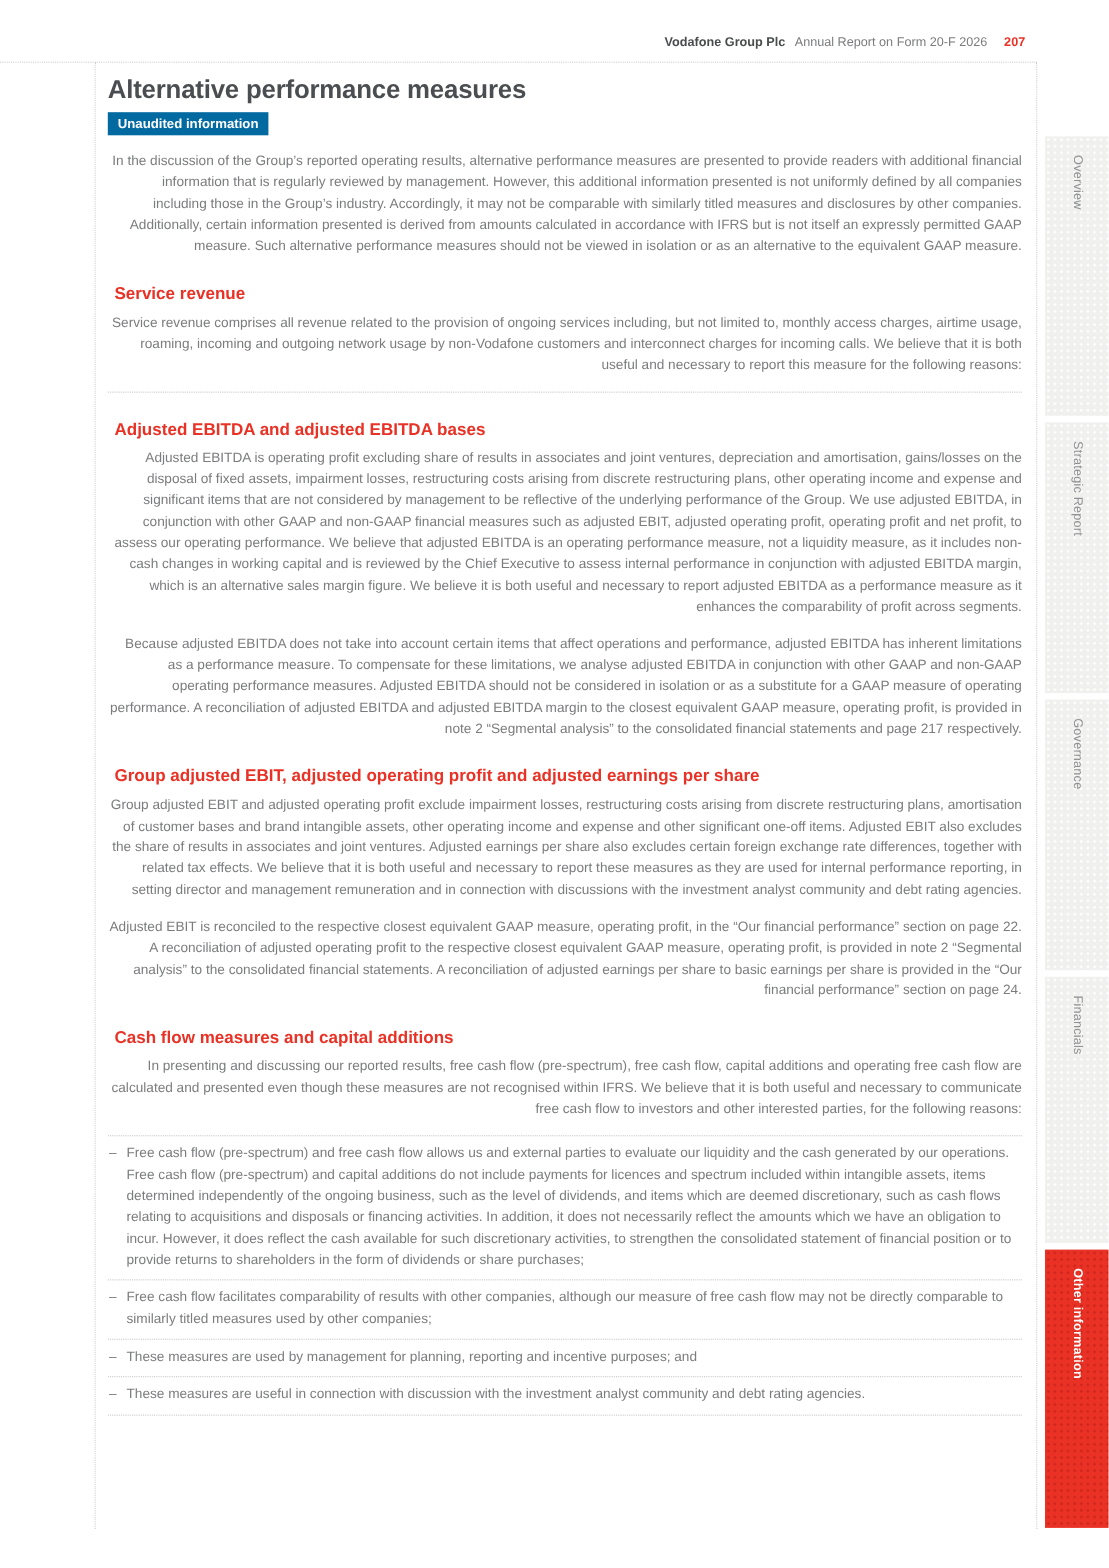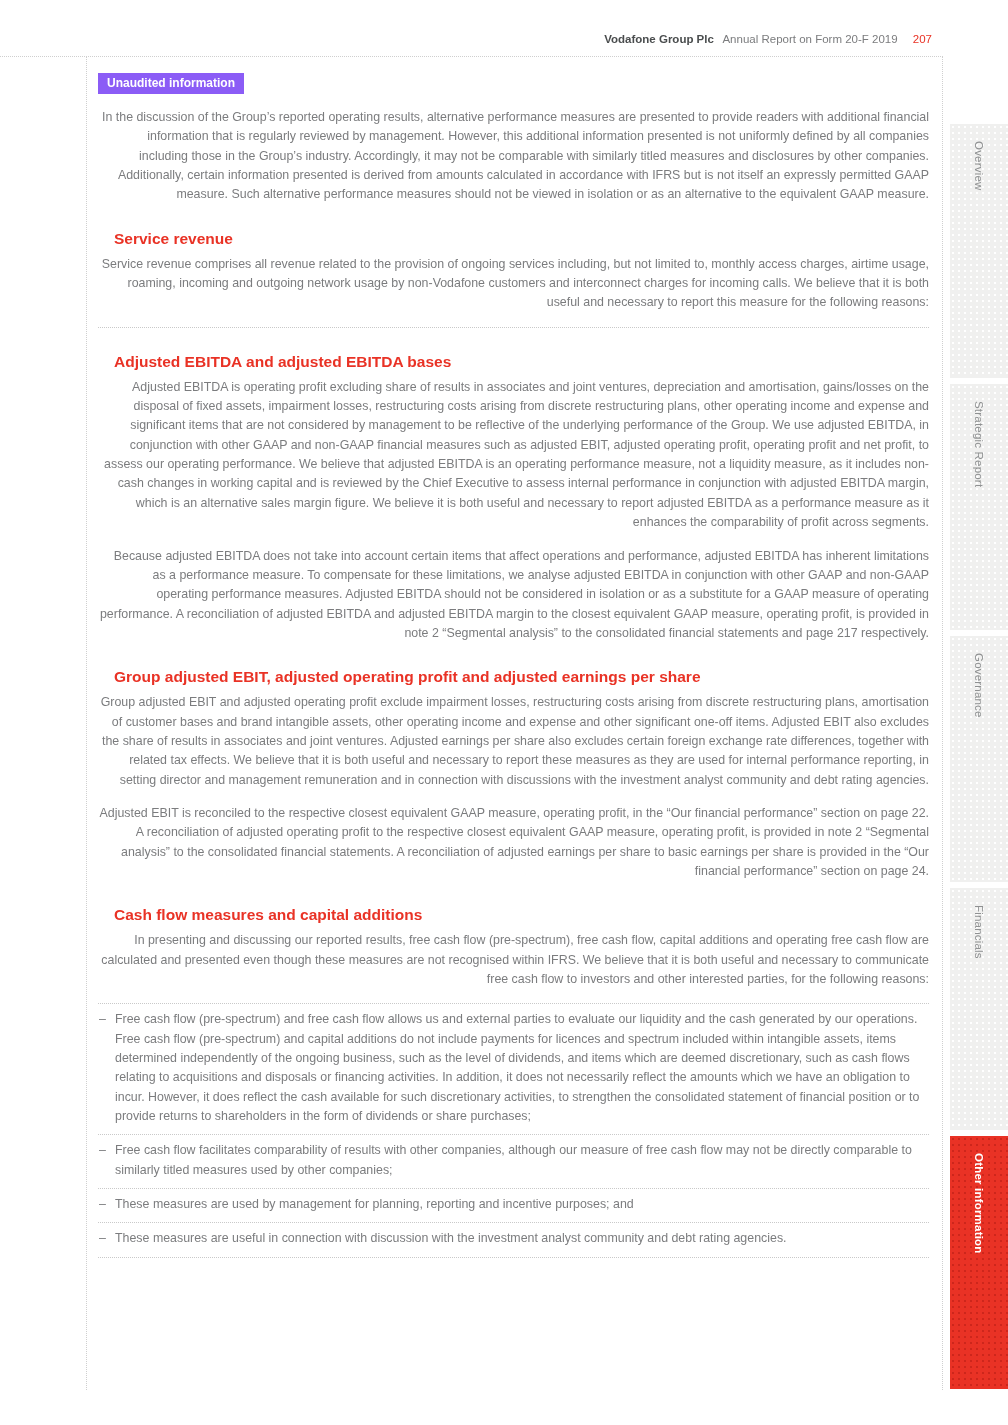--- a/index.html
+++ b/index.html
@@ -4,38 +4,38 @@
 <style>
   html,body{margin:0;padding:0;background:#ffffff;}
   .page{position:relative;width:1008px;height:1425px;background:#fff;overflow:hidden;
         font-family:"Liberation Sans","DejaVu Sans",sans-serif;}
 
   
   .page-header{position:absolute;top:33px;left:86px;width:846px;text-align:right;
                font-size:11.5px;color:#7b7c7e;white-space:nowrap;}
   .ph-company{font-weight:bold;color:#4a4d4e;margin-right:6px;}
   .ph-report{color:#7b7c7e;}
-  .ph-num{font-weight:normal;color:#e93225;margin-left:12px;}
+  .ph-num{font-weight:bold;color:#e93225;margin-left:12px;}
 
   
   .top-rule{position:absolute;top:56px;left:0;width:943px;border-top:1px dotted #cfcfcf;}
 
   
   .content-box{position:absolute;top:56px;left:86px;width:857px;height:1334px;
                border-left:1px dotted #cfcfcf;border-right:1px dotted #cfcfcf;
                box-sizing:border-box;padding:10px 13px 0 11px;}
 
   h1.title{margin:2px 0 0;font-size:23.5px;letter-spacing:-0.2px;
            font-weight:bold;color:#4b4e50;}
-  .badge{display:inline-block;background:#8b5cf6;color:#ffffff;font-weight:bold;
+  .badge{display:inline-block;background:#0369a1;color:#ffffff;font-weight:bold;
          font-size:12px;padding:3px 9px 4px;margin:7px 0 14px;}
 
   p.body{margin:0 0 14px;font-size:12.4px;line-height:1.56;color:#7b7c7e;text-align:right;}
 
-  h2.sec{margin:25px 16px 7px;font-size:15.5px;font-weight:bold;color:#e93225;}
+  h2.sec{margin:25px 6px 7px;font-size:15.5px;font-weight:bold;color:#e93225;}
 
   .rule-list{margin:13px 0 16px;}
   .rule-list{border-bottom:1px dotted #c9c9c9;}
   .rule-item{border-top:1px dotted #c9c9c9;position:relative;
              padding:6px 0 8px 17px;font-size:12.4px;line-height:1.56;color:#7b7c7e;}
   .rule-item::before{content:"\2013";position:absolute;left:1px;top:6px;color:#7b7c7e;}
 
   
   .tab{position:absolute;left:950px;width:58px;box-sizing:border-box;cursor:pointer;
        background-color:#f0f0ef;
@@ -48,28 +48,29 @@
        background-image:radial-gradient(rgba(140,10,5,0.30) 1px,rgba(0,0,0,0) 1.3px);}
   .tab.active span{color:#ffffff;font-weight:bold;}
 </style>
 </head>
 <body>
 
 <div class="page">
 
   <header class="page-header">
     <span class="ph-company">Vodafone Group Plc</span>
-    <span class="ph-report">Annual Report on Form 20-F 2019</span>
+    <span class="ph-report">Annual Report on Form 20-F 2026</span>
     <span class="ph-num">207</span>
   </header>
 
   <div class="top-rule"></div>
 
   <main class="content-box">
 
+    <h1 class="title">Alternative performance measures</h1>
     <div class="badge">Unaudited information</div>
 
     <p class="body">In the discussion of the Group’s reported operating results, alternative performance measures are presented to provide readers with additional financial information that is regularly reviewed by management. However, this additional information presented is not uniformly defined by all companies including those in the Group’s industry. Accordingly, it may not be comparable with similarly titled measures and disclosures by other companies. Additionally, certain information presented is derived from amounts calculated in accordance with IFRS but is not itself an expressly permitted GAAP measure. Such alternative performance measures should not be viewed in isolation or as an alternative to the equivalent GAAP measure.</p>
 
     
     <section>
       <h2 class="sec">Service revenue</h2>
       <p class="body">Service revenue comprises all revenue related to the provision of ongoing services including, but not limited to, monthly access charges, airtime usage, roaming, incoming and outgoing network usage by non-Vodafone customers and interconnect charges for incoming calls. We believe that it is both useful and necessary to report this measure for the following reasons:</p>
       <div class="rule-list">
       </div>

